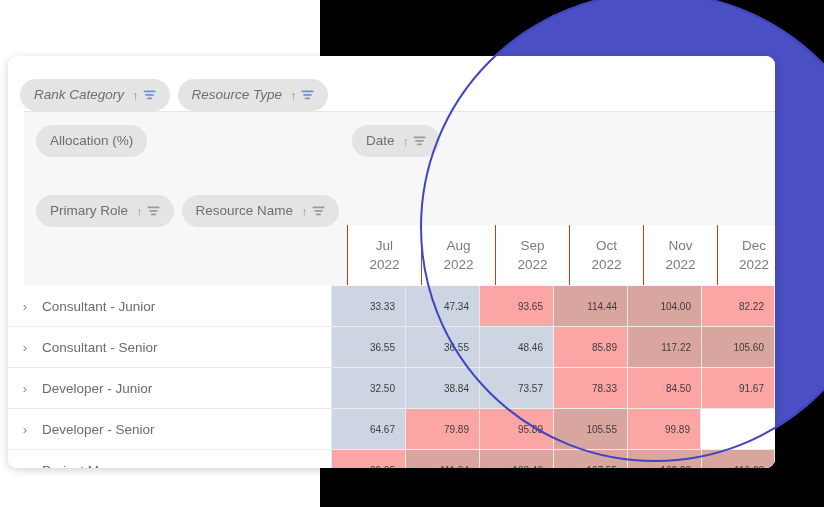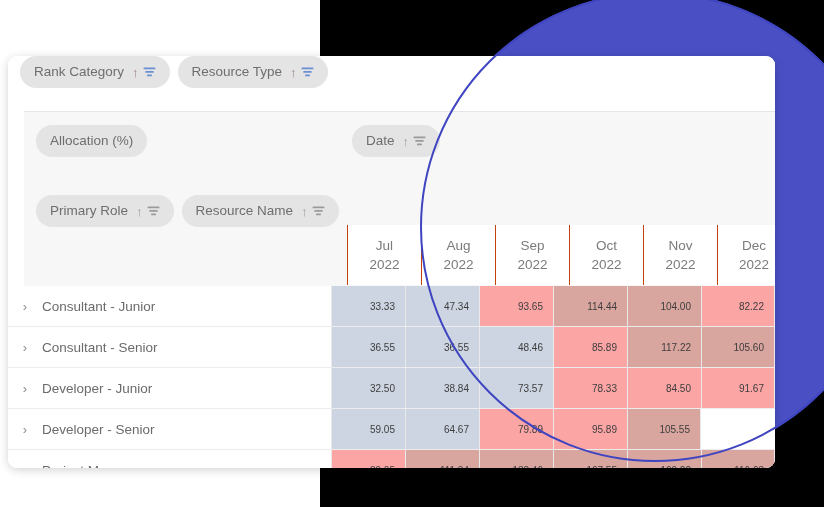--- a/index.html
+++ b/index.html
@@ -46,22 +46,23 @@
   .chip .chip-label{line-height:20px;}
   .chip-icons{display:inline-flex;align-items:center;gap:4px;margin-left:2px;}
   .arrow-up{font-size:13px;line-height:1;display:inline-block;}
   .arrow-up.c-mauve{color:#9a7d8f;}
   .arrow-up.c-gray{color:#9a9a9a;}
   svg.filter-ico{display:block;}
 
   
   #chip-row-1{
     position:absolute;left:0;top:0;width:100%;height:55px;
-    display:flex;align-items:flex-start;padding-left:12px;box-sizing:border-box;
+    display:flex;align-items:flex-end;padding-left:12px;box-sizing:border-box;
     background:#ffffff;
+    font-style:italic;
   }
   #chip-row-1 .chip{margin-right:8px;}
 
   #header-block{
     position:absolute;left:16px;top:55px;width:100%;height:175px;
     background:#f7f7f7;border-top:1px solid #e6e6e6;
   }
   #chip-row-2{
     position:absolute;left:12px;top:13px;display:flex;align-items:center;
   }
@@ -254,25 +255,25 @@
         <div class="cell bg-blue">73.57</div>
         <div class="cell bg-white">78.33</div>
         <div class="cell bg-white">84.50</div>
         <div class="cell bg-white">91.67</div>
       </div>
       <div class="trow">
         <div class="rowlabel">
           <span class="caret">›</span>
           <span>Developer - Senior</span>
         </div>
-        <div class="cell bg-blue">59.05</div>
         <div class="cell bg-blue">64.67</div>
         <div class="cell bg-white">79.89</div>
         <div class="cell bg-white">95.89</div>
         <div class="cell bg-red">105.55</div>
+        <div class="cell bg-white">99.89</div>
       </div>
       <div class="trow">
         <div class="rowlabel">
           <span class="caret">›</span>
           <span>Project Manager</span>
         </div>
         <div class="cell bg-white">89.05</div>
         <div class="cell bg-red">111.34</div>
         <div class="cell bg-red">138.46</div>
         <div class="cell bg-red">167.55</div>

